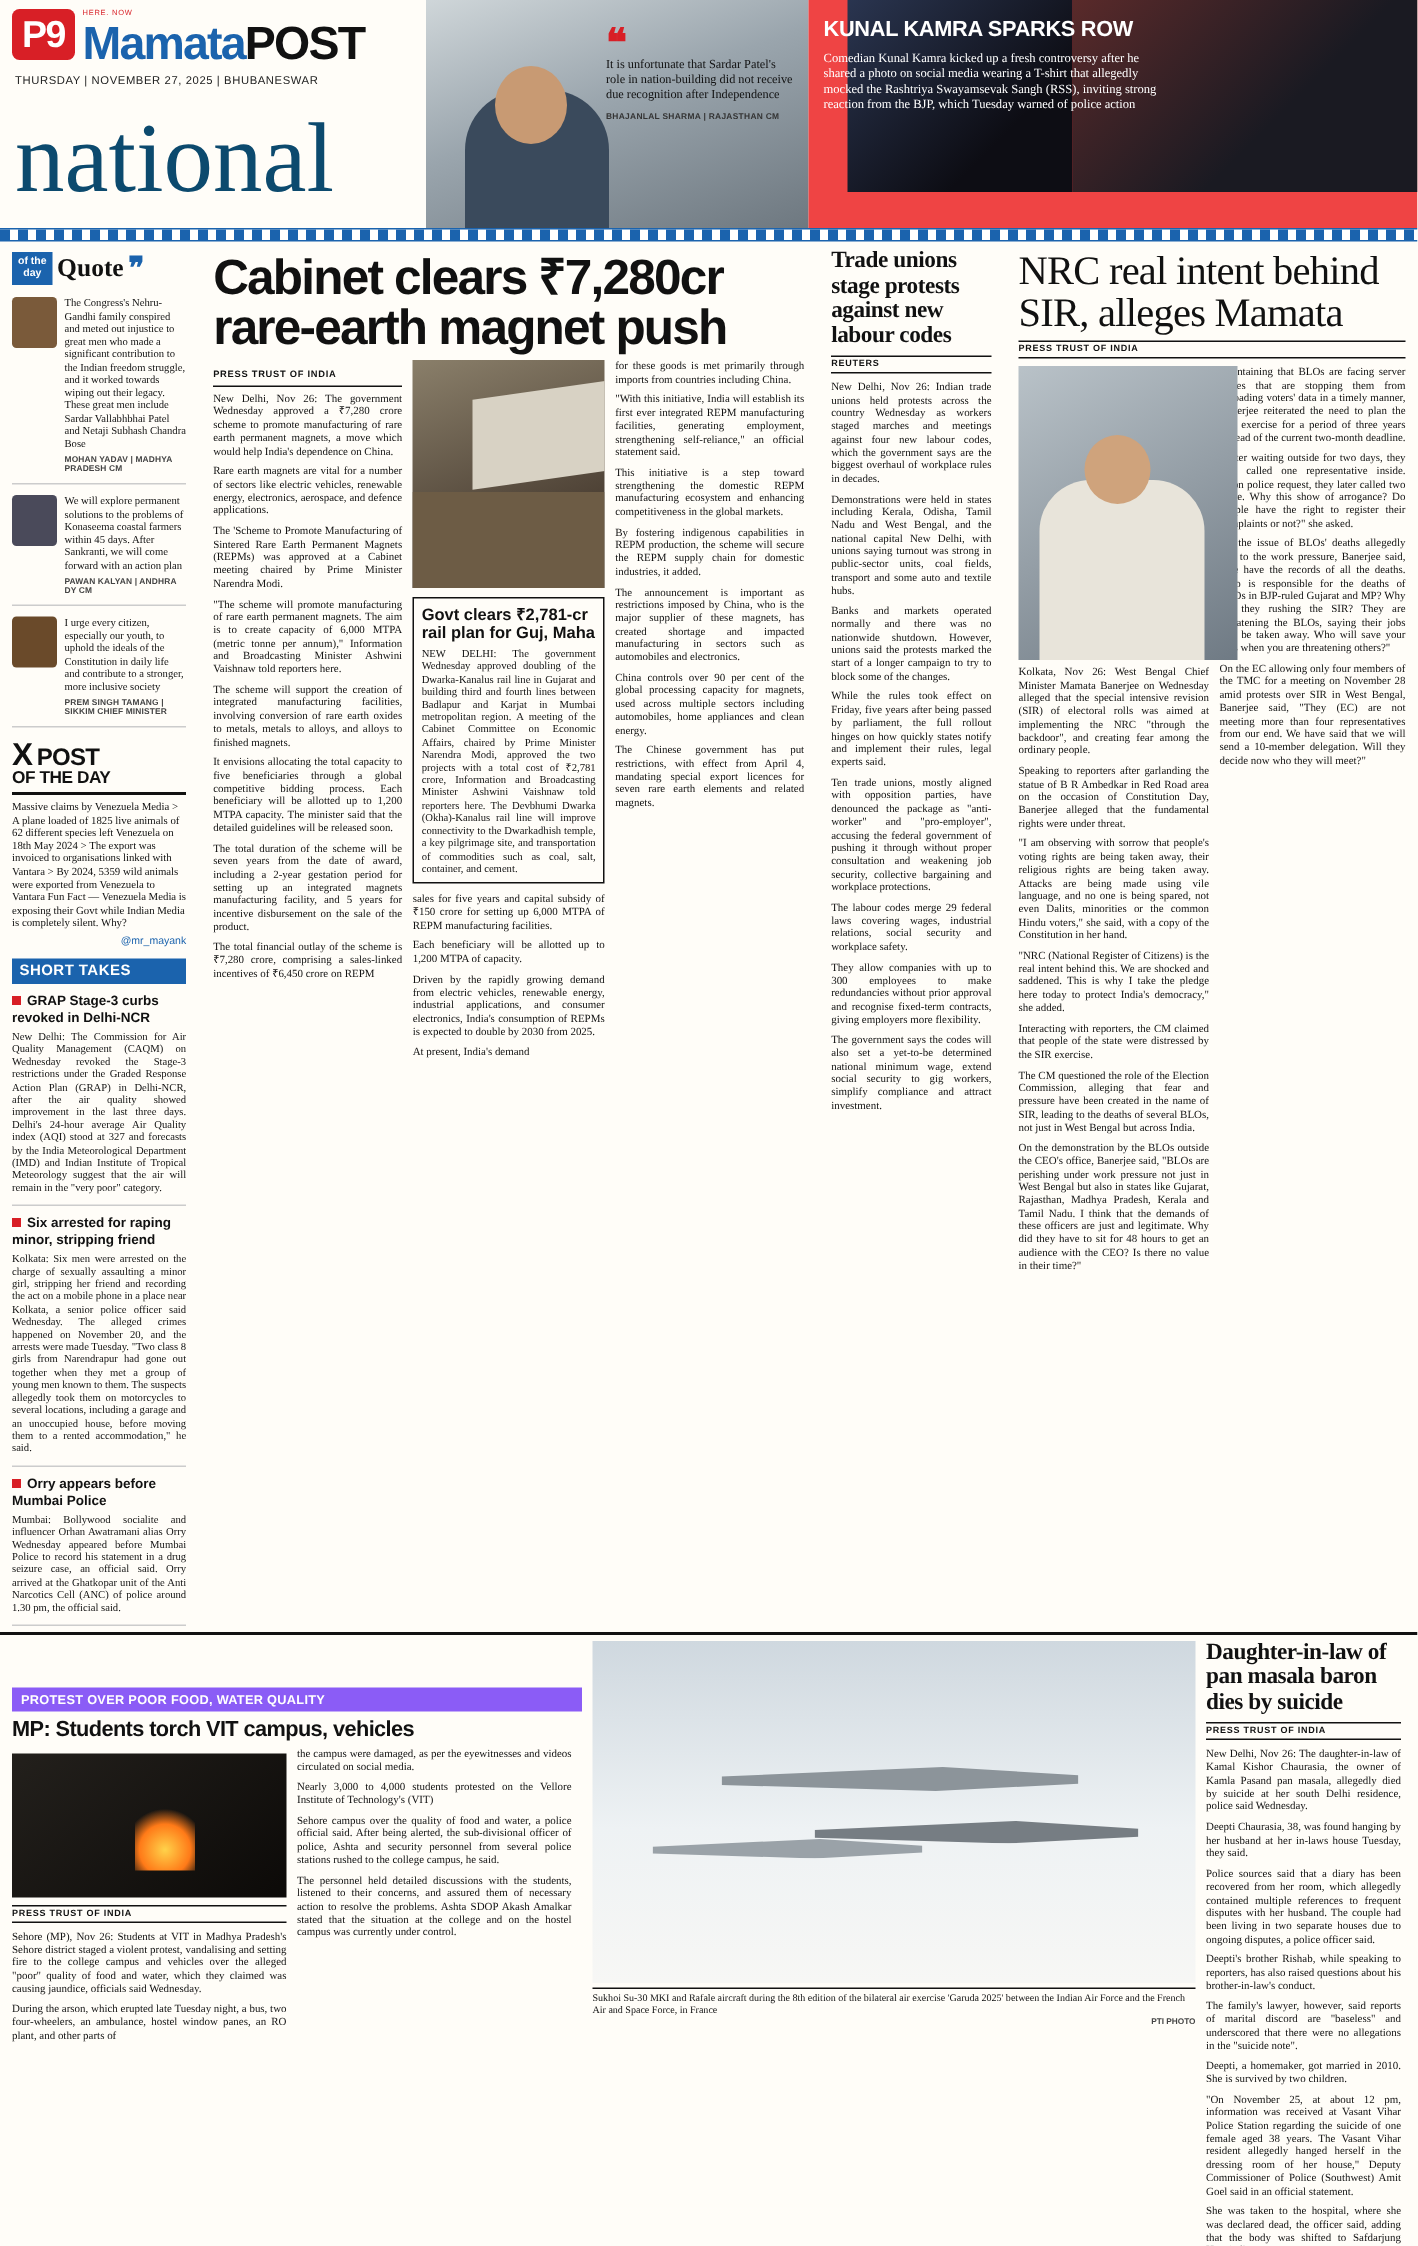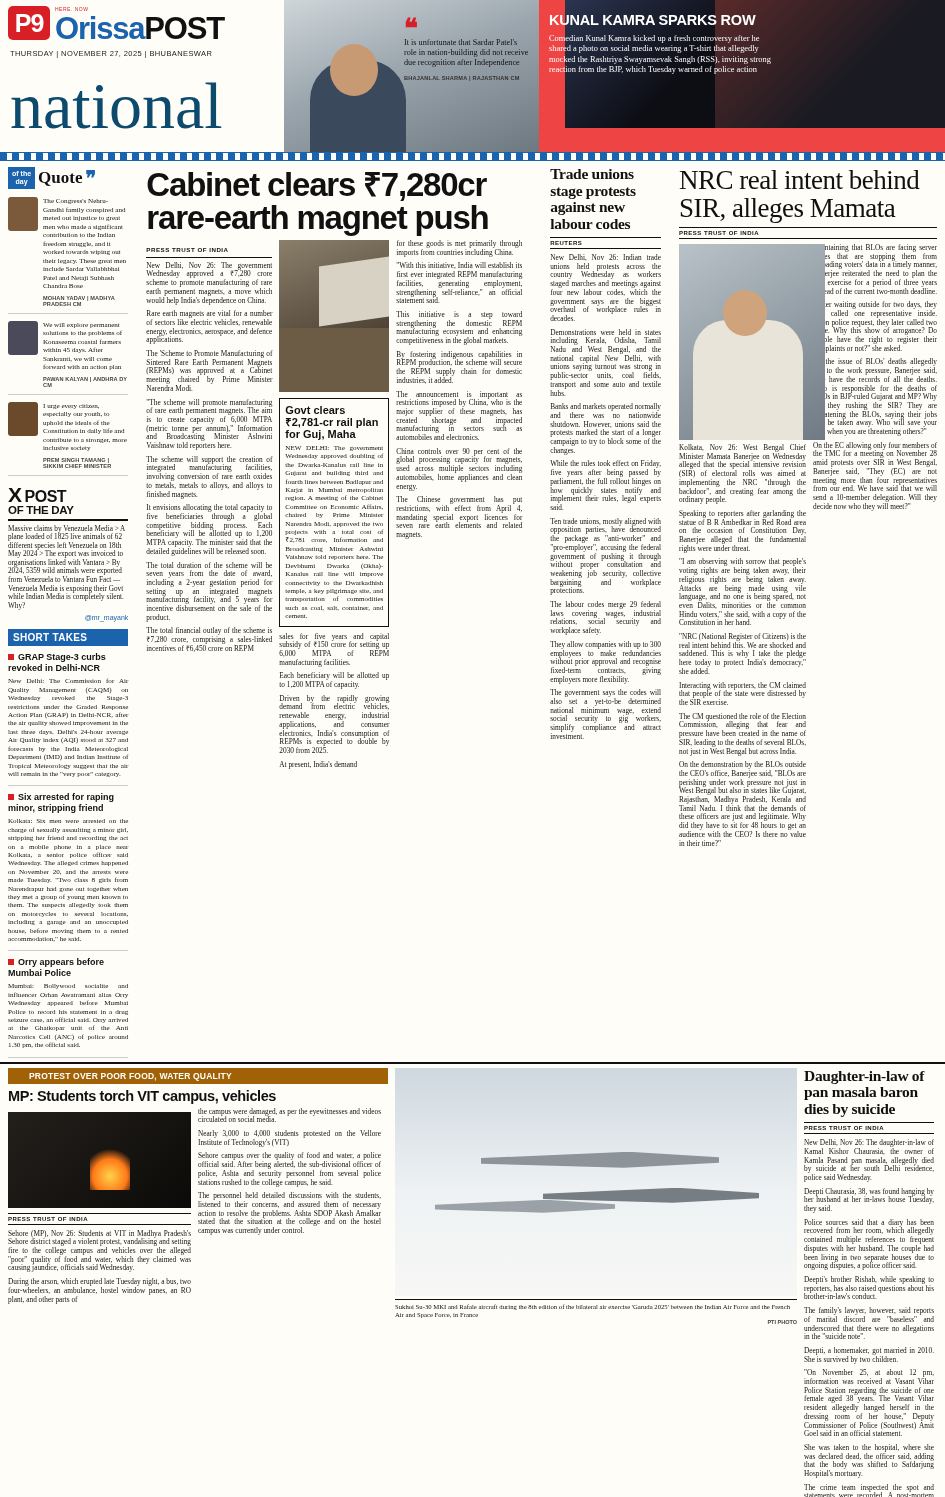--- a/index.html
+++ b/index.html
@@ -112,22 +112,22 @@
   .src { font-family:"Liberation Sans",sans-serif; font-size:6px; font-weight:bold; letter-spacing:.5px;
      border-top:1px solid #111; border-bottom:1px solid #111; padding:2px 0; margin:5px 0 5px;}
 
   
   .nrc-head { font-family:"Liberation Serif",serif; font-size:27px; line-height:28px; letter-spacing:-.5px; }
   .nrc-photo { width:146px; height:196px; background:linear-gradient(150deg,#b9c2c8,#6f7a84); float:left; margin:0 6px 4px 0; position:relative;}
   .nrc-photo .sari { position:absolute; left:14px; bottom:0; width:110px; height:120px; background:#e8e4da; border-radius:34px 34px 0 0;}
   .nrc-photo .head2 { position:absolute; left:44px; bottom:104px; width:44px; height:46px; background:#cfa37c; border-radius:50%;}
 
   
-  .band { background:#a16207; color:#fff; font-family:"Liberation Sans",sans-serif;
-     font-weight:bold; font-size:8.5px; padding:3px 21px; letter-spacing:.2px;}
+  .band { background:#8b5cf6; color:#fff; font-family:"Liberation Sans",sans-serif;
+     font-weight:bold; font-size:8.5px; padding:3px 6px; letter-spacing:.2px;margin-top:31px;}
   .mp-head { font-family:"Liberation Sans",sans-serif; font-weight:bold; font-size:14.5px; line-height:16px; letter-spacing:-.4px; margin-top:4px;}
   .fire-photo { width:100%; height:96px; background:linear-gradient(140deg,#23201c,#0c0a08); position:relative; overflow:hidden; margin-top:4px;}
   .fire-photo .flame { position:absolute; left:82px; bottom:18px; width:40px; height:46px;
      background:radial-gradient(circle at 50% 70%,#ffd24a,#ff7a18 45%,rgba(255,80,0,0) 72%); }
   .jet-photo { width:100%; height:228px; background:linear-gradient(180deg,#cfd8df 0%,#eef2f4 55%,#f7f7f5 100%); position:relative; overflow:hidden;}
   .jet { position:absolute; background:#8c949a; }
   .jet1 { left:86px; top:84px; width:238px; height:16px; clip-path:polygon(0 40%,62% 0,100% 35%,100% 70%,60% 100%,0 75%); }
   .jet2 { left:148px; top:120px; width:216px; height:15px; clip-path:polygon(0 40%,62% 0,100% 35%,100% 70%,60% 100%,0 75%); background:#767d83;}
   .jet3 { left:40px; top:132px; width:180px; height:13px; clip-path:polygon(0 40%,62% 0,100% 35%,100% 70%,60% 100%,0 75%); background:#9aa2a8;}
   .caption { font-size:6.7px; line-height:8px; border-top:1px solid #111; margin-top:3px; padding-top:3px;}
@@ -137,21 +137,21 @@
 <body>
 
 <div class="page">
 
   <div class="masthead">
     <div class="mh-left">
       <div class="logo-row">
         <div class="p9">P9</div>
         <div>
           <div class="herenow">HERE. NOW</div>
-          <div class="logo-text"><span class="orissa">Orissa</span><span class="post">POST</span></div>
+          <div class="logo-text"><span class="orissa">Mamata</span><span class="post">POST</span></div>
         </div>
       </div>
       <div class="dateline">THURSDAY | NOVEMBER 27, 2025 | BHUBANESWAR</div>
       <div class="national">national</div>
     </div>
 
     <div class="mh-mid">
       <div class="photo"></div>
       <div class="man"></div>
       <div class="face"></div>
@@ -242,21 +242,21 @@
           <div class="byline">PRESS TRUST OF INDIA</div>
           <p>New Delhi, Nov 26: The government Wednesday approved a ₹7,280 crore scheme to promote manufacturing of rare earth permanent magnets, a move which would help India's dependence on China.</p>
           <p>Rare earth magnets are vital for a number of sectors like electric vehicles, renewable energy, electronics, aerospace, and defence applications.</p>
           <p>The 'Scheme to Promote Manufacturing of Sintered Rare Earth Permanent Magnets (REPMs) was approved at a Cabinet meeting chaired by Prime Minister Narendra Modi.</p>
           <p>"The scheme will promote manufacturing of rare earth permanent magnets. The aim is to create capacity of 6,000 MTPA (metric tonne per annum)," Information and Broadcasting Minister Ashwini Vaishnaw told reporters here.</p>
           <p>The scheme will support the creation of integrated manufacturing facilities, involving conversion of rare earth oxides to metals, metals to alloys, and alloys to finished magnets.</p>
           <p>It envisions allocating the total capacity to five beneficiaries through a global competitive bidding process. Each beneficiary will be allotted up to 1,200 MTPA capacity. The minister said that the detailed guidelines will be released soon.</p>
           <p>The total duration of the scheme will be seven years from the date of award, including a 2-year gestation period for setting up an integrated magnets manufacturing facility, and 5 years for incentive disbursement on the sale of the product.</p>
           <p>The total financial outlay of the scheme is ₹7,280 crore, comprising a sales-linked incentives of ₹6,450 crore on REPM</p>
         </div>
-        <div style="width:110px;">
+        <div style="width:128px;">
           <div class="photo-lead">
             <div class="rig"></div>
             <div class="pit"></div>
           </div>
           <div class="boxed">
             <div class="boxed-h">Govt clears ₹2,781-cr rail plan for Guj, Maha</div>
             <div class="boxed-b">NEW DELHI: The government Wednesday approved doubling of the Dwarka-Kanalus rail line in Gujarat and building third and fourth lines between Badlapur and Karjat in Mumbai metropolitan region. A meeting of the Cabinet Committee on Economic Affairs, chaired by Prime Minister Narendra Modi, approved the two projects with a total cost of ₹2,781 crore, Information and Broadcasting Minister Ashwini Vaishnaw told reporters here. The Devbhumi Dwarka (Okha)-Kanalus rail line will improve connectivity to the Dwarkadhish temple, a key pilgrimage site, and transportation of commodities such as coal, salt, container, and cement.</div>
           </div>
           <div class="col" style="margin-top:6px;">
             <p>sales for five years and capital subsidy of ₹150 crore for setting up 6,000 MTPA of REPM manufacturing facilities.</p>

